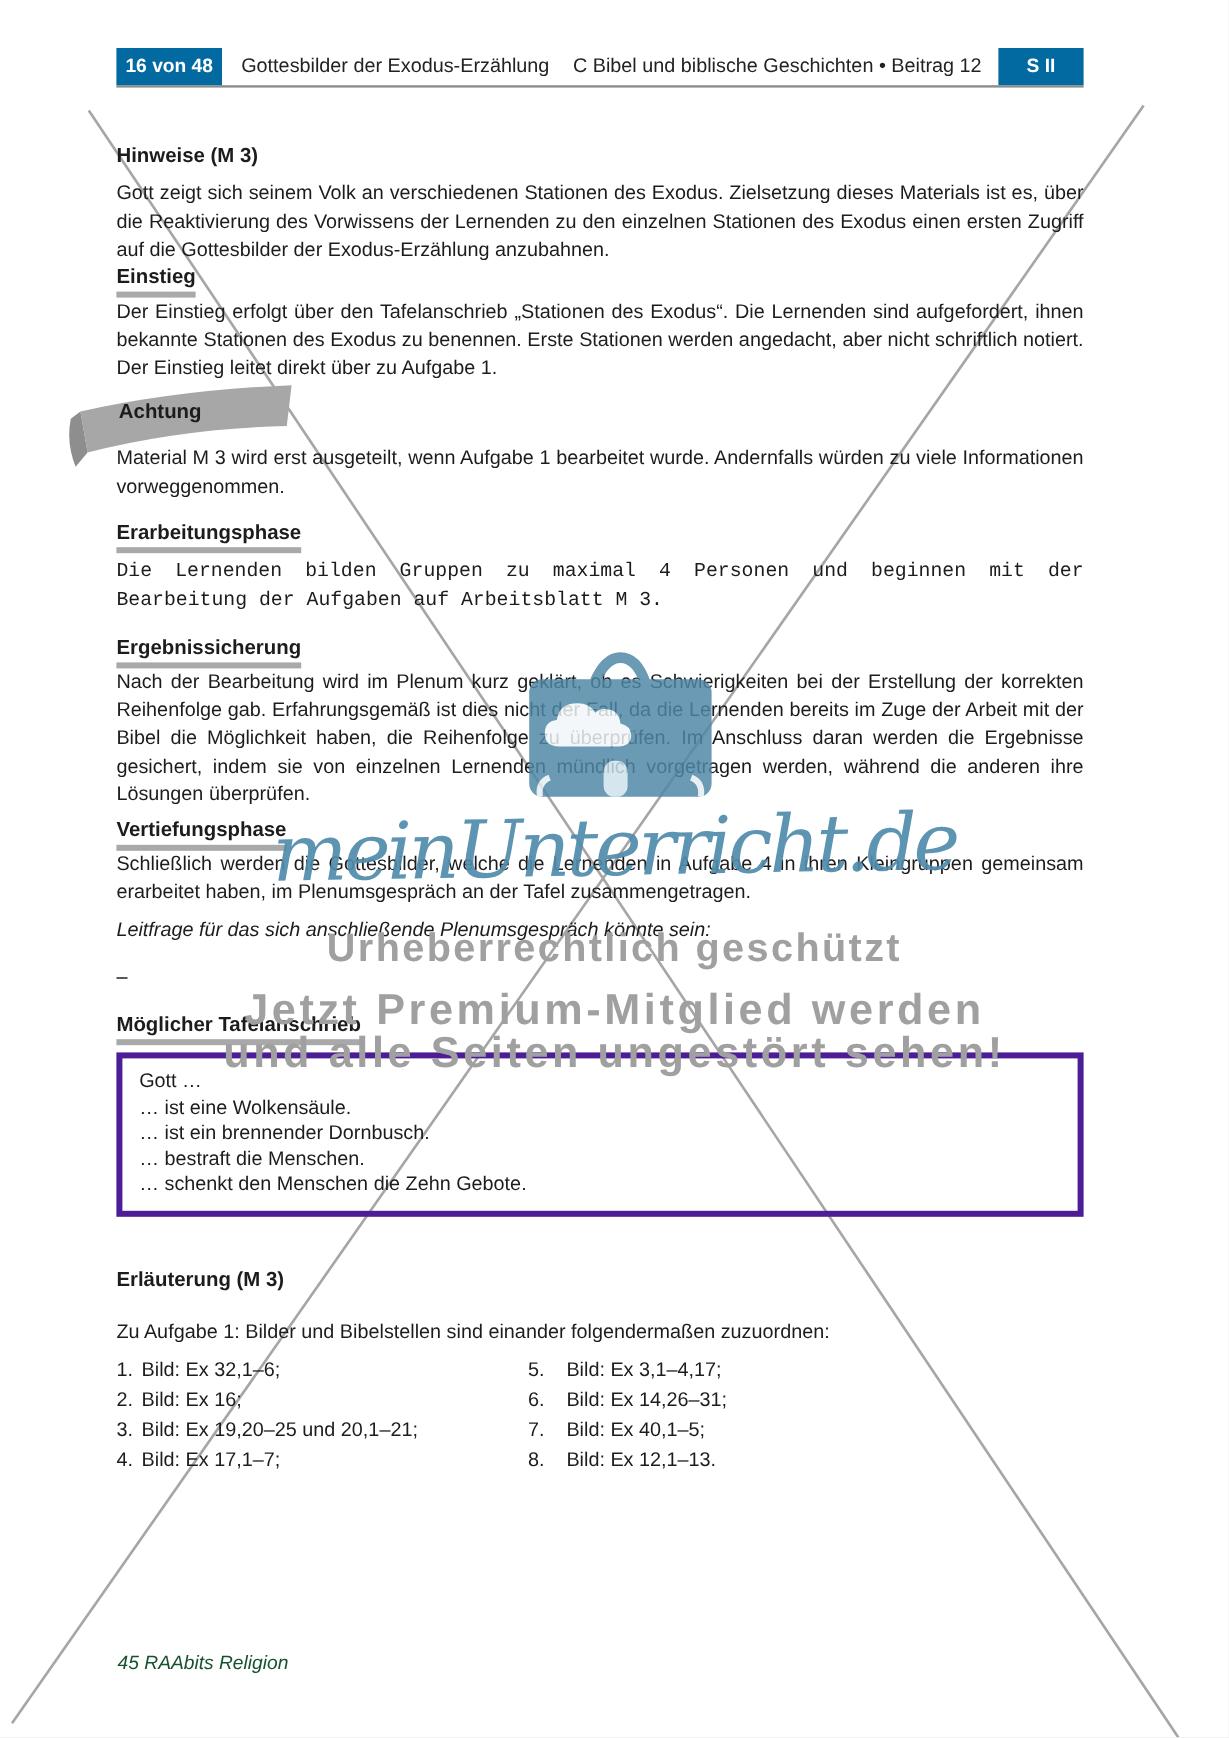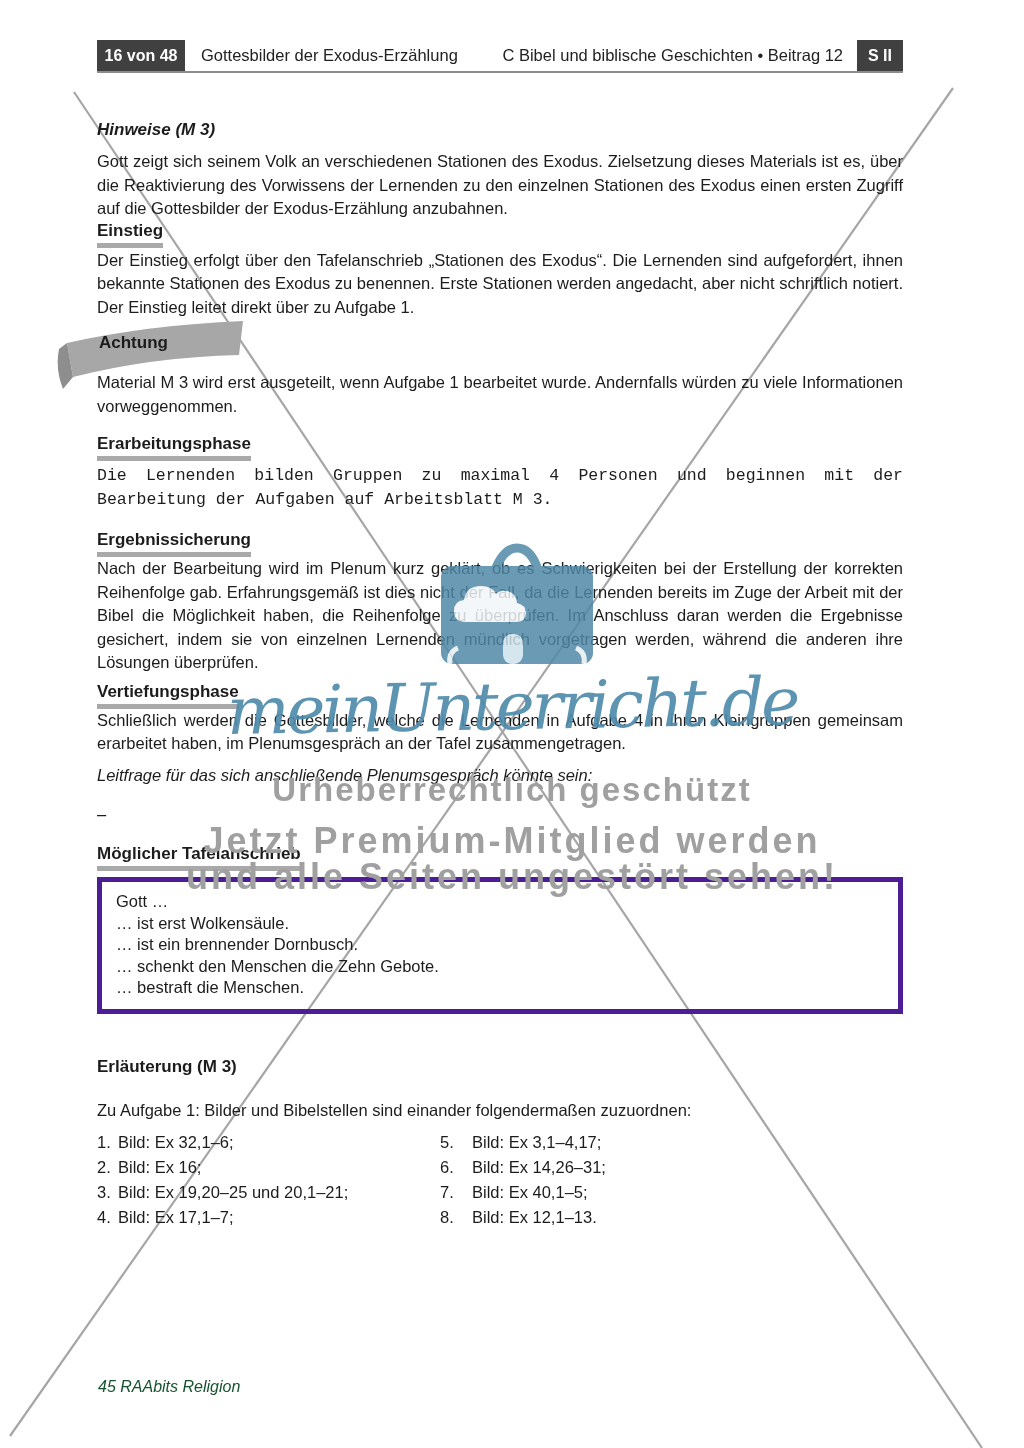--- a/index.html
+++ b/index.html
@@ -10,35 +10,35 @@
   }
   
   .diag-lines{position:absolute;inset:0;z-index:0;}
   
   .hdr{
     position:absolute;left:97px;top:40px;width:806px;height:31px;z-index:1;
     display:flex;align-items:stretch;border-bottom:2px solid #8d8d8d;
     box-sizing:content-box;
   }
   .hdr-box{
-    background:#404040;color:#fff;font-weight:bold;font-size:16px;
+    background:#0369a1;color:#fff;font-weight:bold;font-size:16px;
     display:flex;align-items:center;justify-content:center;
   }
   .hdr-pages{width:88px;}
   .hdr-title{display:flex;align-items:center;margin-left:16px;font-size:16.5px;color:#222;}
   .hdr-spacer{flex:1;}
   .hdr-section{display:flex;align-items:center;font-size:16.5px;color:#222;margin-right:14px;}
-  .hdr-level{width:46px;justify-content:center;}
+  .hdr-level{width:71px;justify-content:center;}
   
   .content{position:absolute;left:97px;top:73px;width:806px;z-index:1;}
   .h-plain{font-size:17px;font-weight:bold;line-height:20px;margin:0;}
   .h-ul{font-size:17px;font-weight:bold;line-height:20px;margin:0;}
   .h-ul > span{display:inline-block;border-bottom:5px solid #a9a9a9;padding-bottom:2px;}
   .para{font-size:16.5px;line-height:23.5px;text-align:justify;margin:0;}
-  .mt-hinweise{margin-top:47px;font-style:italic;}
+  .mt-hinweise{margin-top:47px;}
   .mt-p1{margin-top:10px;}
   .mt-einstieg{margin-top:0;}
   .mt-p2{margin-top:1px;}
   .ribbon-wrap{position:relative;height:44px;margin-top:4px;}
   .ribbon-svg{position:absolute;left:-40px;top:-6px;}
   .ribbon-label{position:absolute;left:2px;top:10px;font-size:17px;font-weight:bold;}
   .mt-p3{margin-top:4px;}
   .mt-erarb{margin-top:16px;}
   .mt-p4{margin-top:3px;font-family:Liberation Mono, monospace;}
   .mt-ergeb{margin-top:19px;}
@@ -133,24 +133,24 @@
     <p class="para mt-p6">Schließlich werden die Gottesbilder, welche die Lernenden in Aufgabe 4 in ihren Kleingruppen gemeinsam erarbeitet haben, im Plenumsgespräch an der Tafel zusammengetragen.</p>
 
     <p class="leitfrage">Leitfrage für das sich anschließende Plenumsgespräch könnte sein:</p>
     <p class="leit-item">
       <span class="dash">–</span>
     </p>
 
     <h3 class="h-ul mt-tafel"><span>Möglicher Tafelanschrieb</span></h3>
     <div class="tafel-box">
       <div>Gott …</div>
-      <div>… ist erst Wolkensäule.</div>
+      <div>… ist eine Wolkensäule.</div>
       <div>… ist ein brennender Dornbusch.</div>
+      <div>… bestraft die Menschen.</div>
       <div>… schenkt den Menschen die Zehn Gebote.</div>
-      <div>… bestraft die Menschen.</div>
     </div>
 
     <h3 class="h-plain mt-erlaeut">Erläuterung (M 3)</h3>
     <p class="para mt-intro">Zu Aufgabe 1: Bilder und Bibelstellen sind einander folgendermaßen zuzuordnen:</p>
 
     <div class="bible-list">
       <div class="bible-col-left">
         <div class="bible-row">
             <span class="num">1.</span>
             <span>Bild: Ex 32,1–6;</span>

